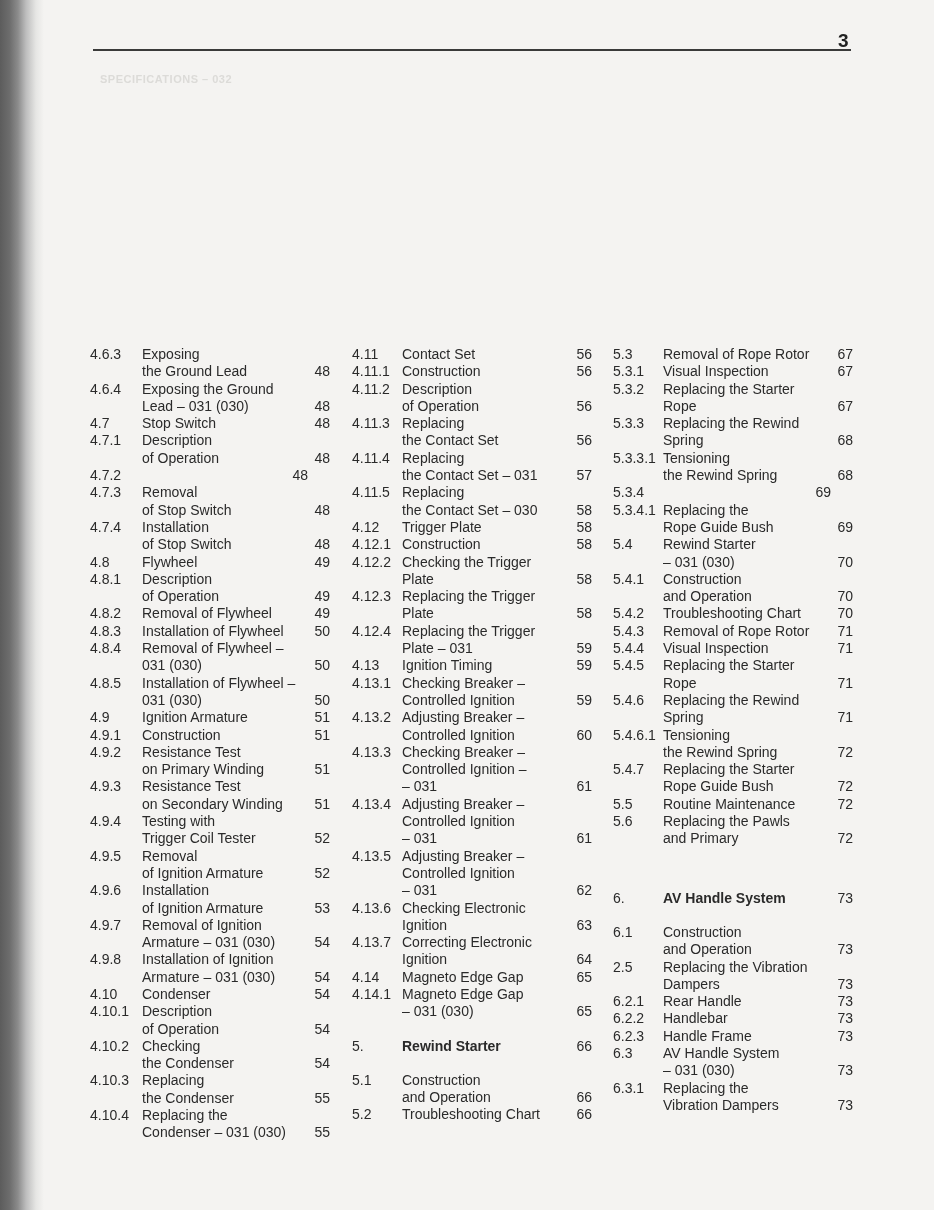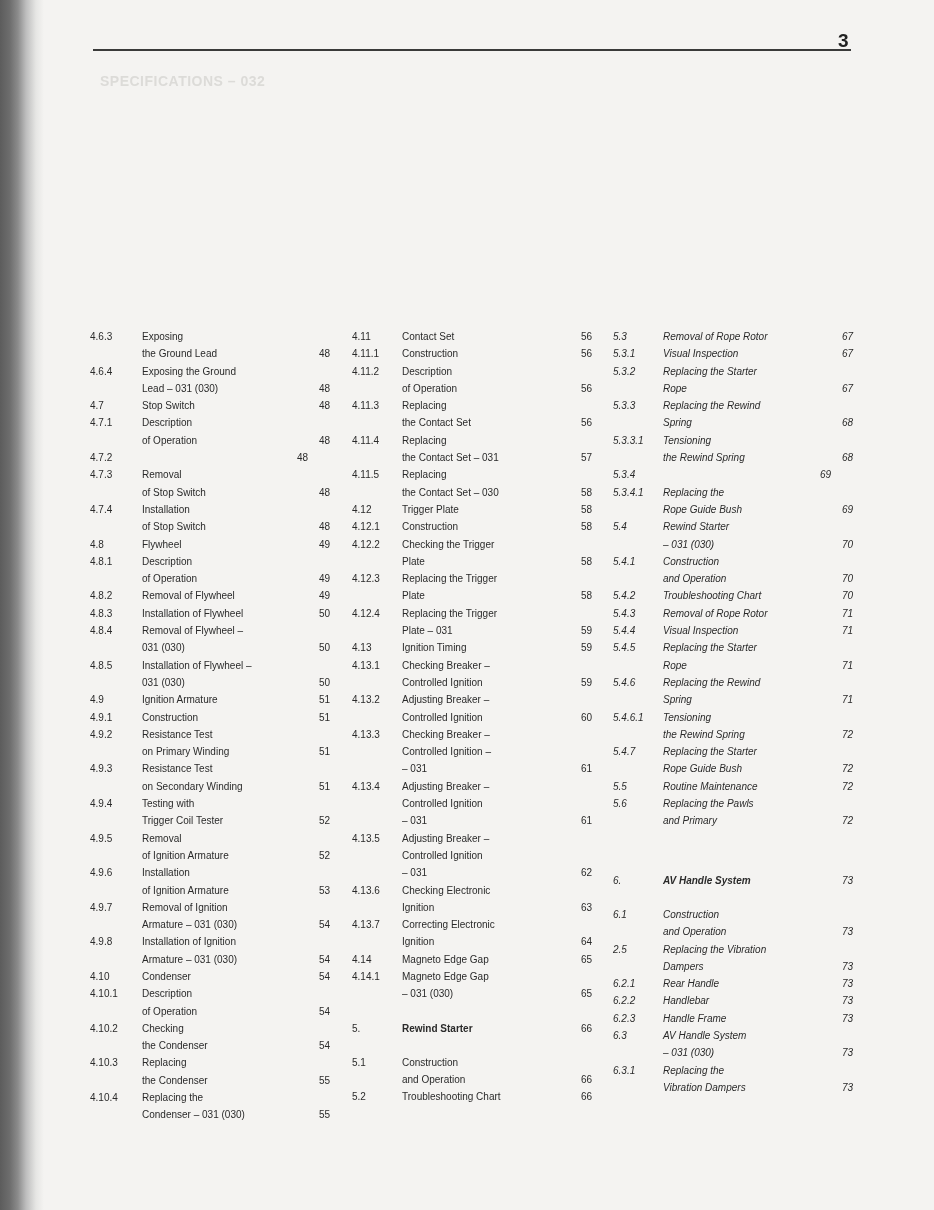--- a/index.html
+++ b/index.html
@@ -34,34 +34,34 @@
       left: 838px;
       top: 30px;
       font-size: 19px;
       font-weight: bold;
       color: #222;
     }
     .ghost-header {
       position: absolute;
       left: 100px;
       top: 73px;
-      font-size: 14px;
+      font-size: 11px;
       font-weight: bold;
       letter-spacing: 0.5px;
       color: #dcdbd8;
     }
     .toc {
       position: absolute;
-      top: 328px;
-      font-size: 10px;
+      top: 346px;
+      font-size: 14px;
       line-height: 17.3px;
     }
     .col-1 { left: 90px;  width: 240px; }
     .col-2 { left: 352px; width: 240px; }
-    .col-3 { left: 613px; width: 240px; font-style: italic; }
+    .col-3 { left: 613px; width: 240px; }
 
     .entry {
       display: grid;
       grid-template-columns: 52px 1fr 22px;
       align-items: end;
     }
     .col-2 .entry, .col-3 .entry {
       grid-template-columns: 50px 1fr 22px;
     }
     .entry .num { align-self: start; white-space: nowrap; }

